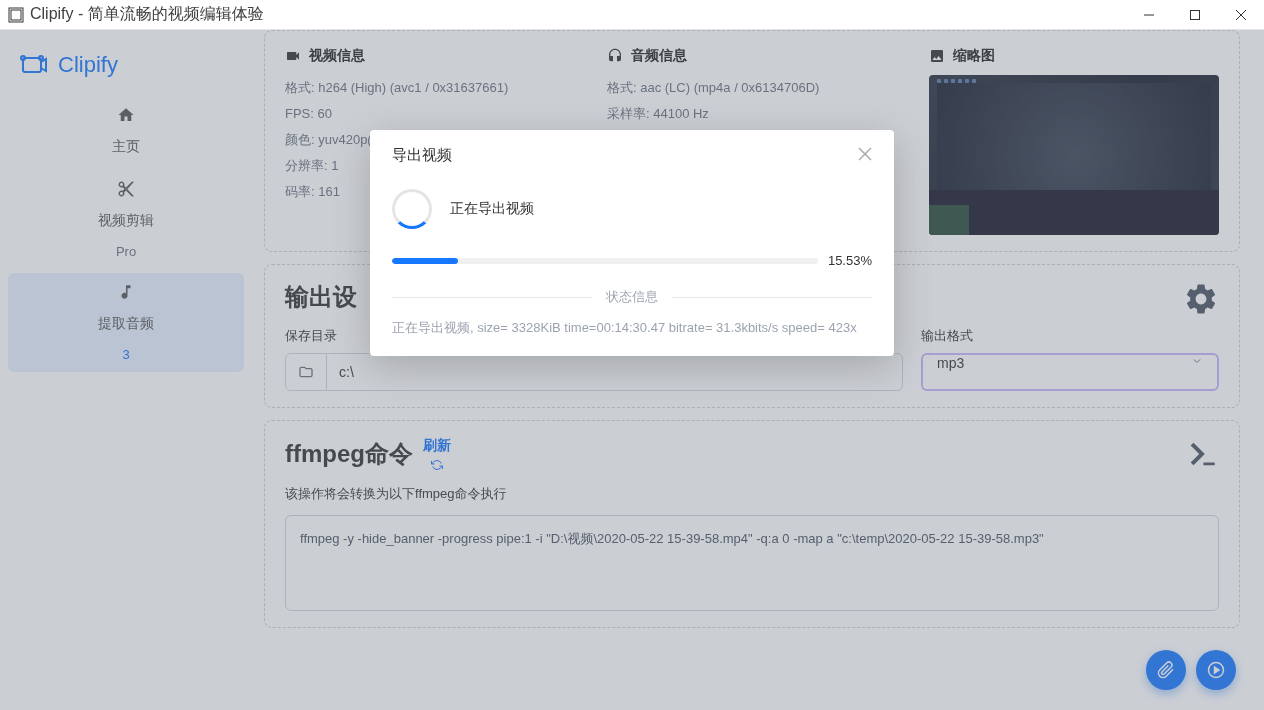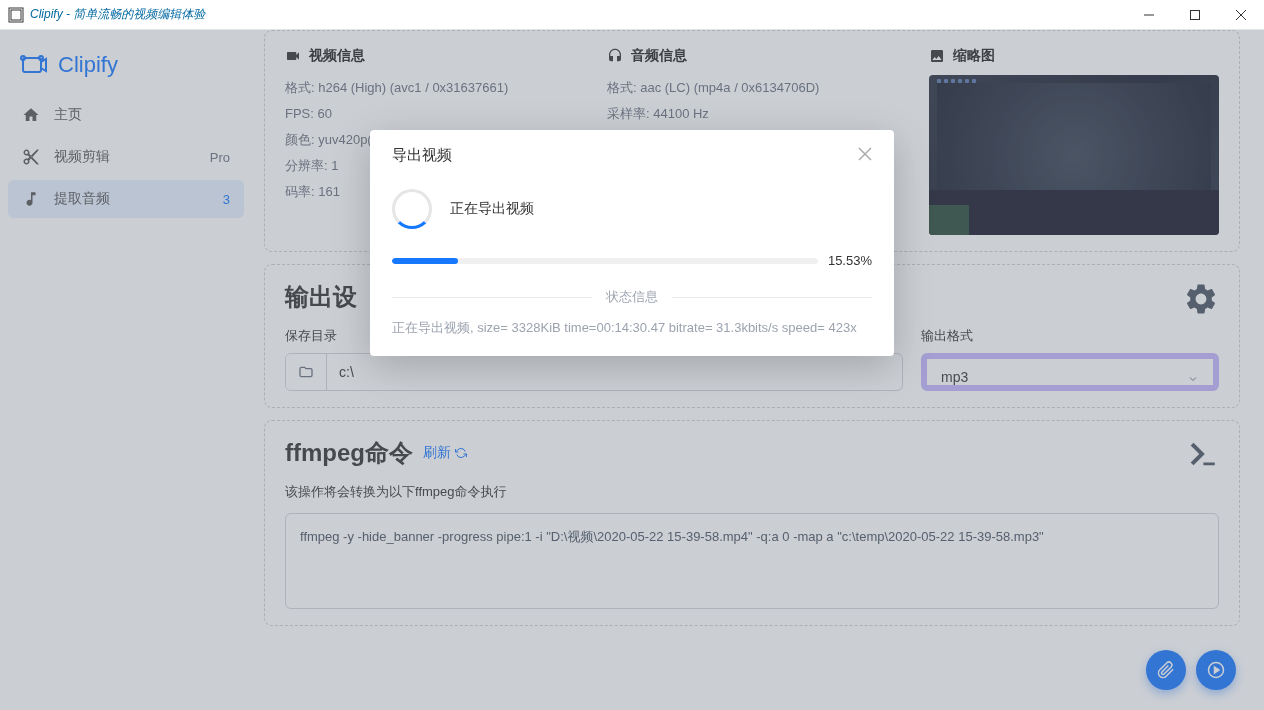--- a/index.html
+++ b/index.html
@@ -1,31 +1,31 @@
 <!DOCTYPE html>
 <html><head>
   <meta charset="utf-8">
   <style>
     * { margin: 0; padding: 0; box-sizing: border-box; }
     body { font-family: "Microsoft YaHei", -apple-system, sans-serif; background: #fff; width: 1264px; height: 710px; overflow: hidden; font-size: 14px; color: #333; }
     
     .titlebar { height: 30px; background: #fff; display: flex; align-items: center; padding-left: 8px; border-bottom: 1px solid #e5e5e5; }
     .titlebar-icon { width: 16px; height: 16px; margin-right: 6px; }
-    .titlebar-text { font-size: 12px; color: #0369a1; font-style: italic; }
+    .titlebar-text { font-size: 16px; color: #404040; }
     .titlebar-controls { margin-left: auto; display: flex; }
     .titlebar-btn { width: 46px; height: 30px; display: flex; align-items: center; justify-content: center; color: #333; }
     
     .app-body { display: flex; height: 680px; }
     
     .sidebar { width: 252px; padding: 12px 8px; }
     .brand { display: flex; align-items: center; padding: 10px 12px 18px; gap: 10px; }
     .brand-icon { width: 28px; height: 22px; }
     .brand-text { font-size: 22px; font-weight: 500; color: #1677ff; }
     
-    .nav-item { display: flex; align-items: center; padding: 10px 14px; border-radius: 6px; color: #555; gap: 14px; margin-bottom: 4px; }
+    .nav-item { display: flex; align-items: center; padding: 10px 14px; border-radius: 6px; color: #555; gap: 14px; margin-bottom: 4px; flex-direction: column; }
     .nav-item.active { background: #e6f0ff; }
     .nav-icon { width: 18px; height: 18px; flex-shrink: 0; }
     .nav-label { flex: 1; }
     .nav-badge { font-size: 13px; color: #6b7280; }
     .nav-badge.blue { color: #1677ff; font-weight: 500; }
     
     .main { flex: 1; padding: 0 24px 0 12px; overflow: hidden; }
     
     .card { border: 1px dashed #cfcfcf; border-radius: 8px; padding: 16px 20px; margin-bottom: 12px; background: #fff; position: relative; }
     
@@ -36,32 +36,32 @@
     .info-line { color: #6b7280; font-size: 13px; line-height: 2; }
     
     .thumbnail { width: 290px; height: 160px; border-radius: 4px; background: linear-gradient(135deg, #2a3040 0%, #1a1f2e 50%, #2a3545 100%); position: relative; overflow: hidden; }
     .thumb-inner { position: absolute; inset: 8px; background: radial-gradient(circle at 50% 50%, #3a4555, #1a2030); }
     .thumb-dots { position: absolute; top: 4px; left: 0; right: 0; height: 12px; display: flex; gap: 3px; padding: 0 8px; }
     .thumb-dot { width: 4px; height: 4px; background: #5a7ab0; border-radius: 1px; }
     .thumb-bottom { position: absolute; bottom: 0; left: 0; right: 0; height: 45px; background: #1a1a2a; }
     .thumb-left { position: absolute; left: 0; top: 130px; bottom: 0; width: 40px; background: #2a4a3a; }
     
     .section-title { font-size: 24px; font-weight: 700; margin-bottom: 14px; display: flex; align-items: center; gap: 10px; }
-    .refresh-link { font-size: 14px; font-weight: 400; color: #1677ff; display: flex; align-items: center; gap: 4px; }
+    .refresh-link { font-size: 14px; font-weight: 700; color: #1677ff; display: flex; align-items: center; gap: 4px; flex-direction: column; }
     
     .output-row { display: flex; gap: 18px; }
     .output-left { flex: 1; }
     .output-right { flex: 0 0 298px; }
     .field-label { font-size: 13px; margin-bottom: 8px; color: #333; }
     
     .input-group { display: flex; border: 1px solid #d4d4d8; border-radius: 6px; overflow: hidden; height: 38px; }
     .input-prefix { padding: 0 12px; display: flex; align-items: center; background: #fff; border-right: 1px solid #d4d4d8; color: #6b7280; }
     .input-field { flex: 1; padding: 0 12px; display: flex; align-items: center; color: #333; }
     
-    .select-box { border: 6px solid #c4b5fd; border-radius: 6px; height: 38px; padding: 0 14px; display: flex; align-items: flex-end; justify-content: space-between; color: #333; }
+    .select-box { border: 2px solid #c4b5fd; border-radius: 6px; height: 38px; padding: 0 14px; display: flex; align-items: flex-start; justify-content: space-between; color: #333; }
     
     .section-icons { position: absolute; right: 20px; top: 16px; color: #4b5563; }
     
     .help-text { font-size: 13px; color: #333; margin-bottom: 12px; }
     .code-box { border: 1px solid #d4d4d8; border-radius: 6px; padding: 14px; min-height: 96px; font-size: 13px; color: #4b5563; }
     
     .fab-row { position: fixed; bottom: 20px; right: 28px; display: flex; gap: 10px; }
     .fab { width: 40px; height: 40px; border-radius: 50%; background: #1677ff; color: #fff; display: flex; align-items: center; justify-content: center; box-shadow: 0 4px 10px rgba(22,119,255,0.4); }
     
     .modal-overlay { position: fixed; inset: 0; top: 30px; background: rgba(107, 114, 128, 0.35); display: flex; align-items: flex-start; justify-content: center; padding-top: 100px; }

